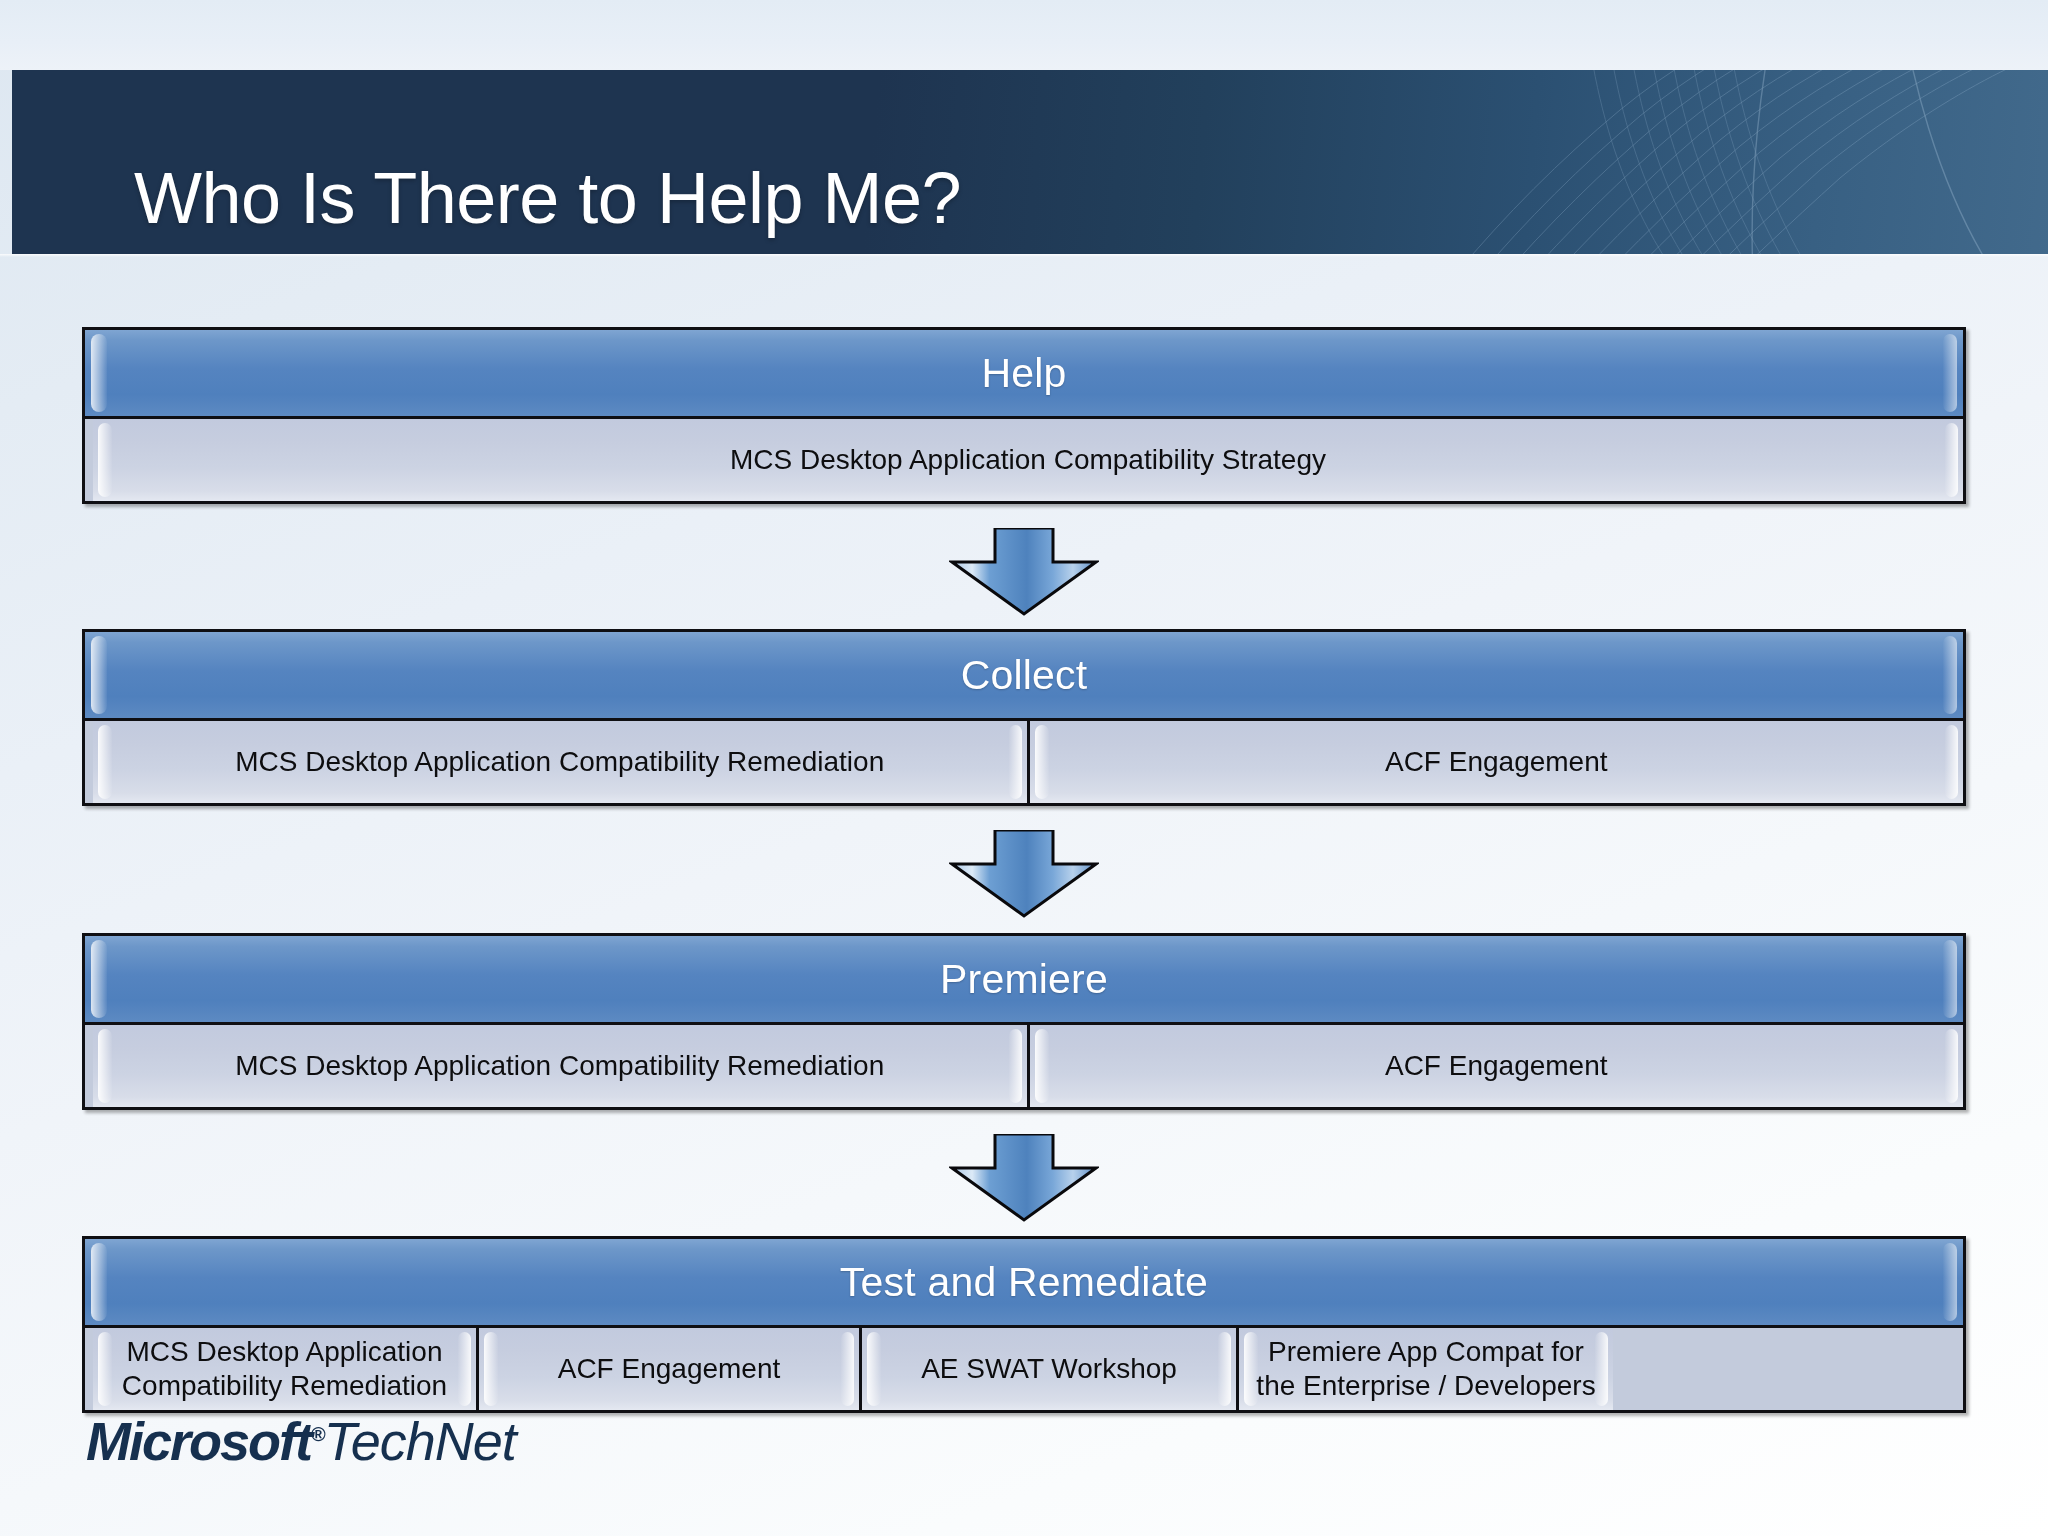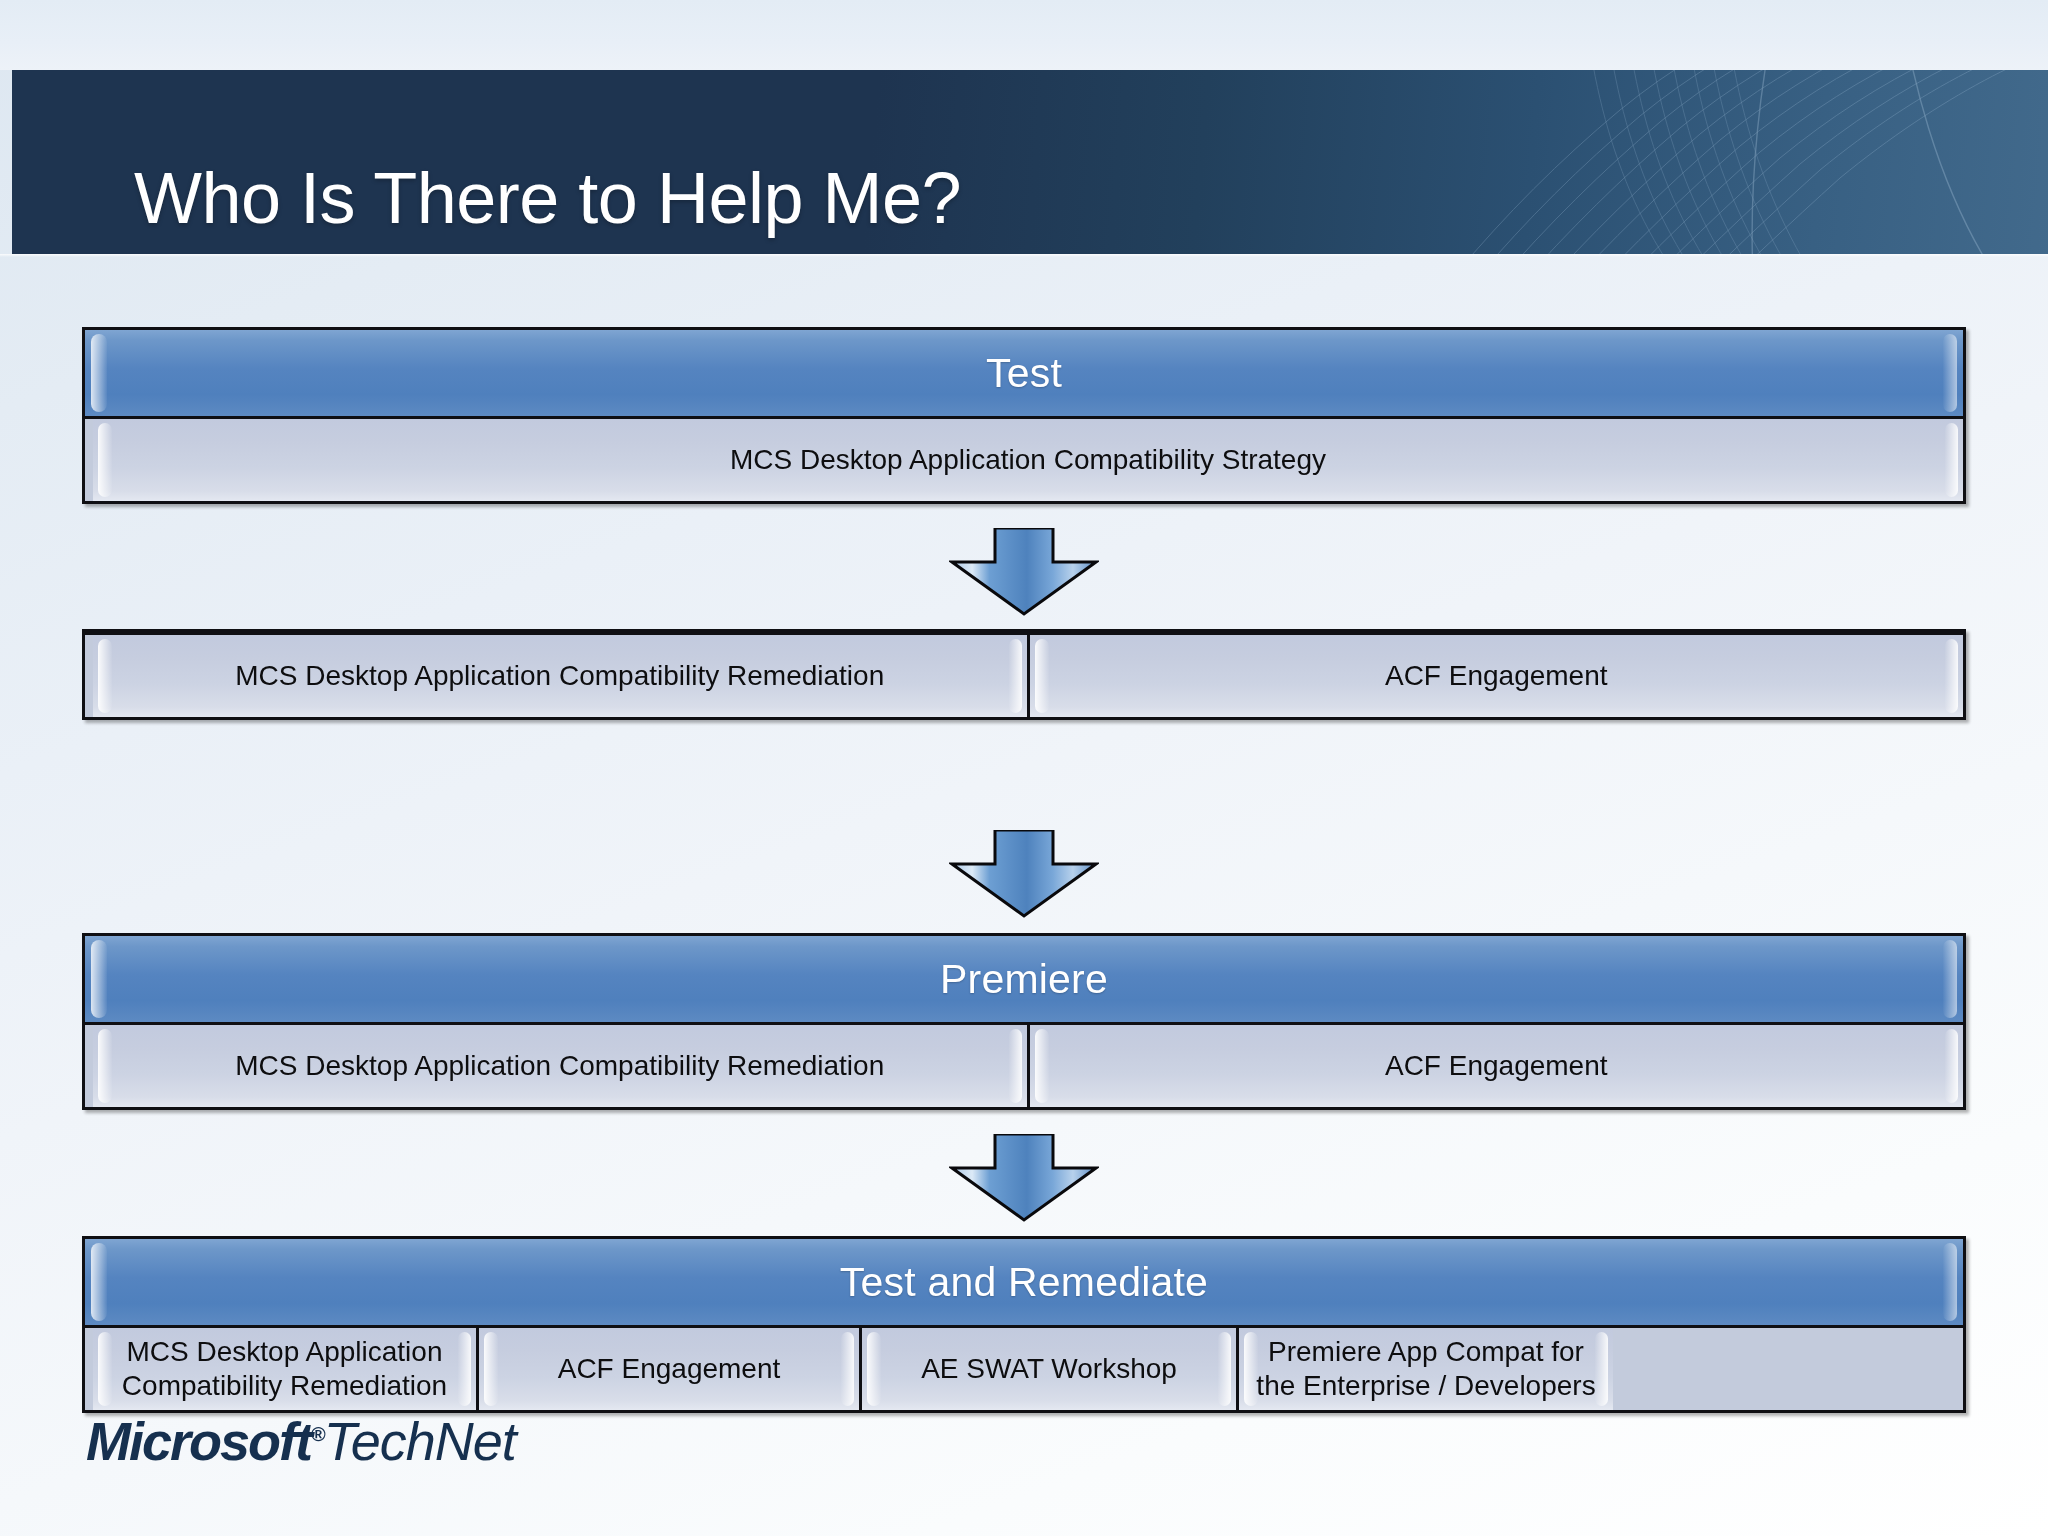--- a/index.html
+++ b/index.html
@@ -247,21 +247,21 @@
       </g>
     </svg>
     <div class="banner-title">Who Is There to Help Me?</div>
   </div>
   <div class="banner-bottomline"></div>
 
   <div class="stage">
 
     <div class="group" style="top:327px;">
       <div class="band">
-        <span class="band-label">Test</span>
+        <span class="band-label">Help</span>
       </div>
       <div class="subrow">
         <div class="subcell">
           <span class="celltext">MCS Desktop Application Compatibility Strategy</span>
         </div>
       </div>
     </div>
 
     <svg class="arrow" style="top:528px;" viewBox="0 0 150 88">
       <defs>
@@ -272,20 +272,23 @@
           <stop offset="52%" stop-color="#4e82bd"></stop>
           <stop offset="70%" stop-color="#79a7d8"></stop>
           <stop offset="84%" stop-color="#b7d1ec"></stop>
           <stop offset="100%" stop-color="#5d8ec6"></stop>
         </linearGradient>
       </defs>
       <polygon points="46,0 104,0 104,34 147,34 75,86 3,34 46,34" fill="url(#agrad1)" stroke="#09090c" stroke-width="3" stroke-linejoin="miter"></polygon>
     </svg>
 
     <div class="group" style="top:629px;">
+      <div class="band">
+        <span class="band-label">Collect</span>
+      </div>
       <div class="subrow">
         <div class="subcell">
           <span class="celltext">MCS Desktop Application Compatibility Remediation</span>
         </div>
         <div class="subcell">
           <span class="celltext">ACF Engagement</span>
         </div>
       </div>
     </div>
 

